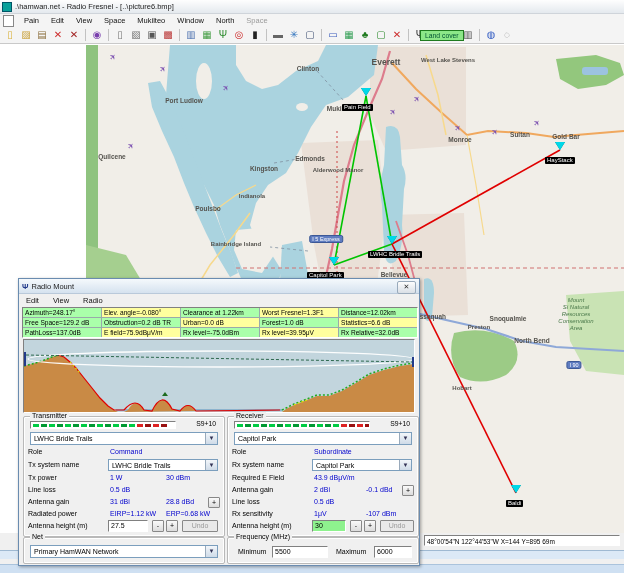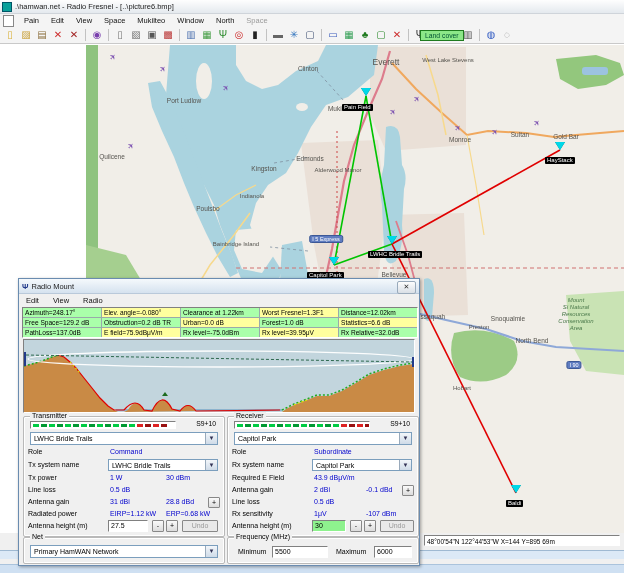--- a/index.html
+++ b/index.html
@@ -20,21 +20,21 @@
   #toolbar{position:absolute;left:0;top:27px;width:624px;height:17px;background:#f4f4f4;
     border-bottom:1px solid #c9c9c9;display:flex;align-items:center;padding-left:2px;box-sizing:border-box;}
   .tbi{width:16px;height:14px;display:inline-flex;align-items:center;justify-content:center;
     font-size:10px;line-height:14px;cursor:default;}
   .tbsep{width:1px;height:12px;background:#c2c2c2;margin:0 3px;}
   #land-cover{position:absolute;left:420px;top:3px;background:#8ce788;border:1px solid #1e7a1e;
     color:#053;font-size:6.8px;padding:1px 4px;}
   
   #map{position:absolute;left:86px;top:45px;width:538px;height:488px;overflow:hidden;background:#f1eee8;}
   #map svg{position:absolute;left:0;top:0;}
-  .map-label{position:absolute;color:#55534e;white-space:nowrap;transform:translate(-50%,0);}
+  .map-label{position:absolute;color:#55534e;white-space:nowrap;transform:translate(-50%,0);font-weight:bold;}
   .area-label{position:absolute;color:#4c7a4c;font-style:italic;font-size:6px;text-align:center;
     white-space:pre-line;transform:translate(-50%,0);line-height:7px;}
   .shield{position:absolute;background:#5f7cc0;color:#fff;font-size:5.5px;padding:0 2px;
     border:1px solid #3c5896;border-radius:2px;white-space:nowrap;transform:translate(-50%,0);}
   .airport{position:absolute;color:#7a4fb0;font-size:8px;transform:translate(-50%,-50%) rotate(-45deg);}
   .site{position:absolute;width:0;height:0;transform:translate(-5px,-8px);
     border-left:5px solid transparent;border-right:5px solid transparent;border-top:8px solid #00d8e8;
     filter:drop-shadow(0 0 0.5px #066);}
   .site-label{position:absolute;background:#000;color:#fff;font-size:6px;line-height:7px;
     padding:0 2px;white-space:nowrap;border-radius:1px;}

